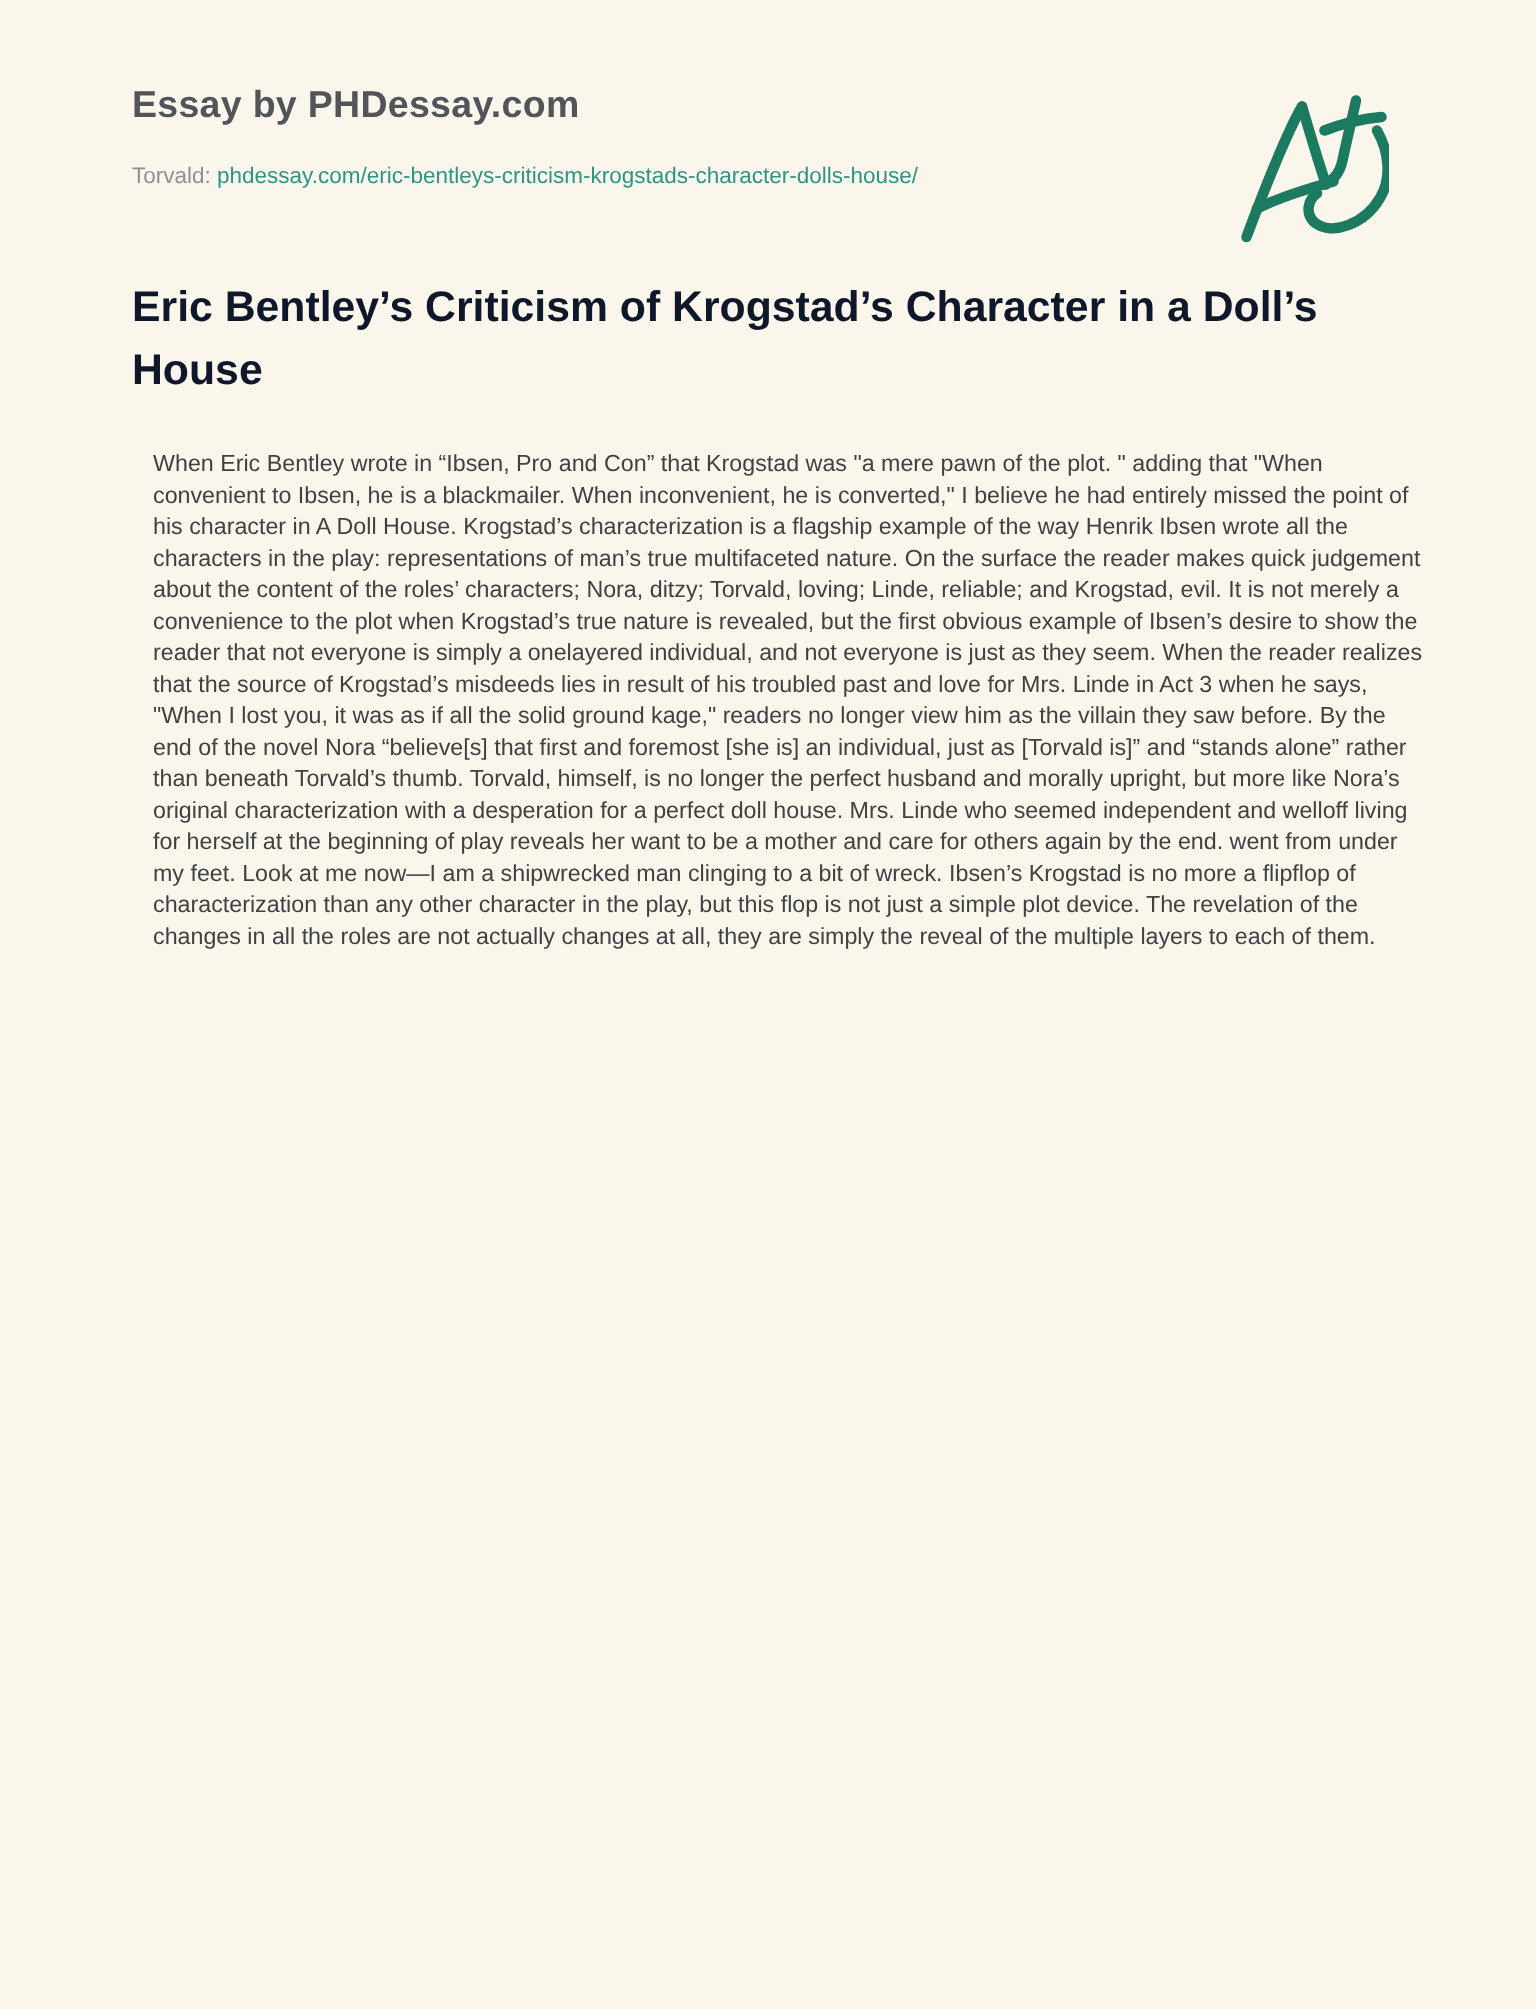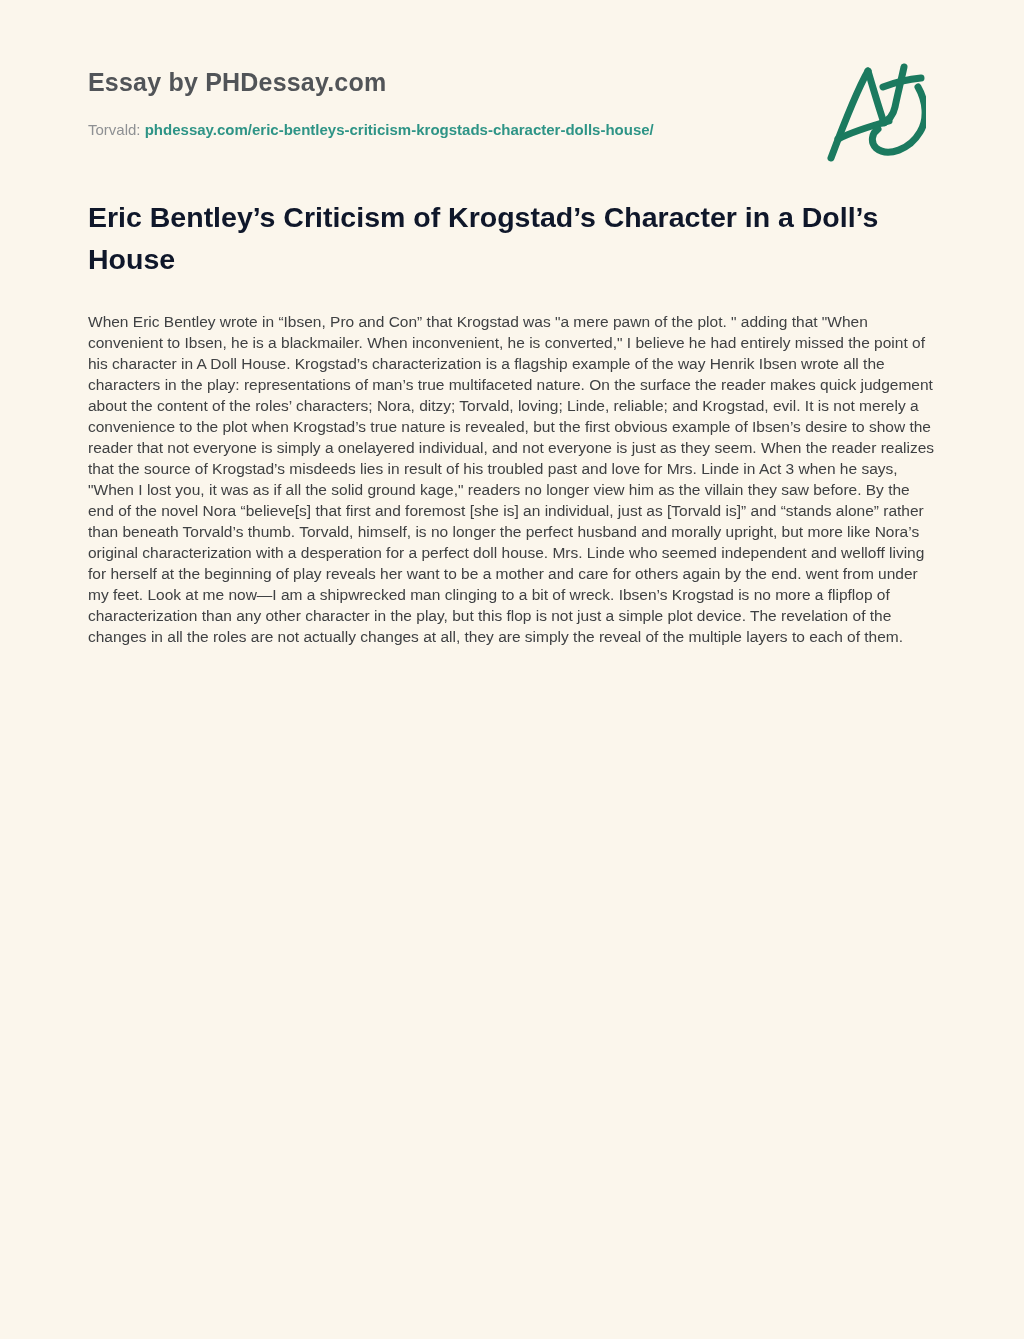--- a/index.html
+++ b/index.html
@@ -9,59 +9,59 @@
   }
   .page {
     position: relative;
     width: 1024px;
     height: 1339px;
     background: #FBF6EC;
     font-family: "Liberation Sans", sans-serif;
     overflow: hidden;
   }
   .content {
-    padding: 16px 88px;
+    padding: 4px 88px;
   }
   .site-title {
     margin: 0;
     padding-top: 52px;
     font-size: 25px;
     font-weight: 700;
     letter-spacing: 0.2px;
     color: #515458;
   }
   .source-line {
     margin-top: 24px;
     font-size: 15px;
     color: #8E9093;
   }
   .source-url {
     color: #2E9486;
-    font-weight: 700;
+    font-weight: 400;
     text-decoration: none;
     cursor: pointer;
   }
   .logo {
     position: absolute;
     top: 60px;
     left: 826px;
     width: 100px;
     height: 102px;
   }
   .article-title {
     margin: 0;
     margin-top: 58px;
     max-width: 880px;
     font-size: 28.5px;
     line-height: 42px;
     font-weight: 700;
     color: #0f172a;
   }
   .article-body {
-    margin: 0;
+    margin: 14px;
     margin-top: 31px;
     width: 850px;
     font-size: 15.5px;
     line-height: 21px;
     color: #3F4143;
   }
 </style>
 </head>
 <body>
 

